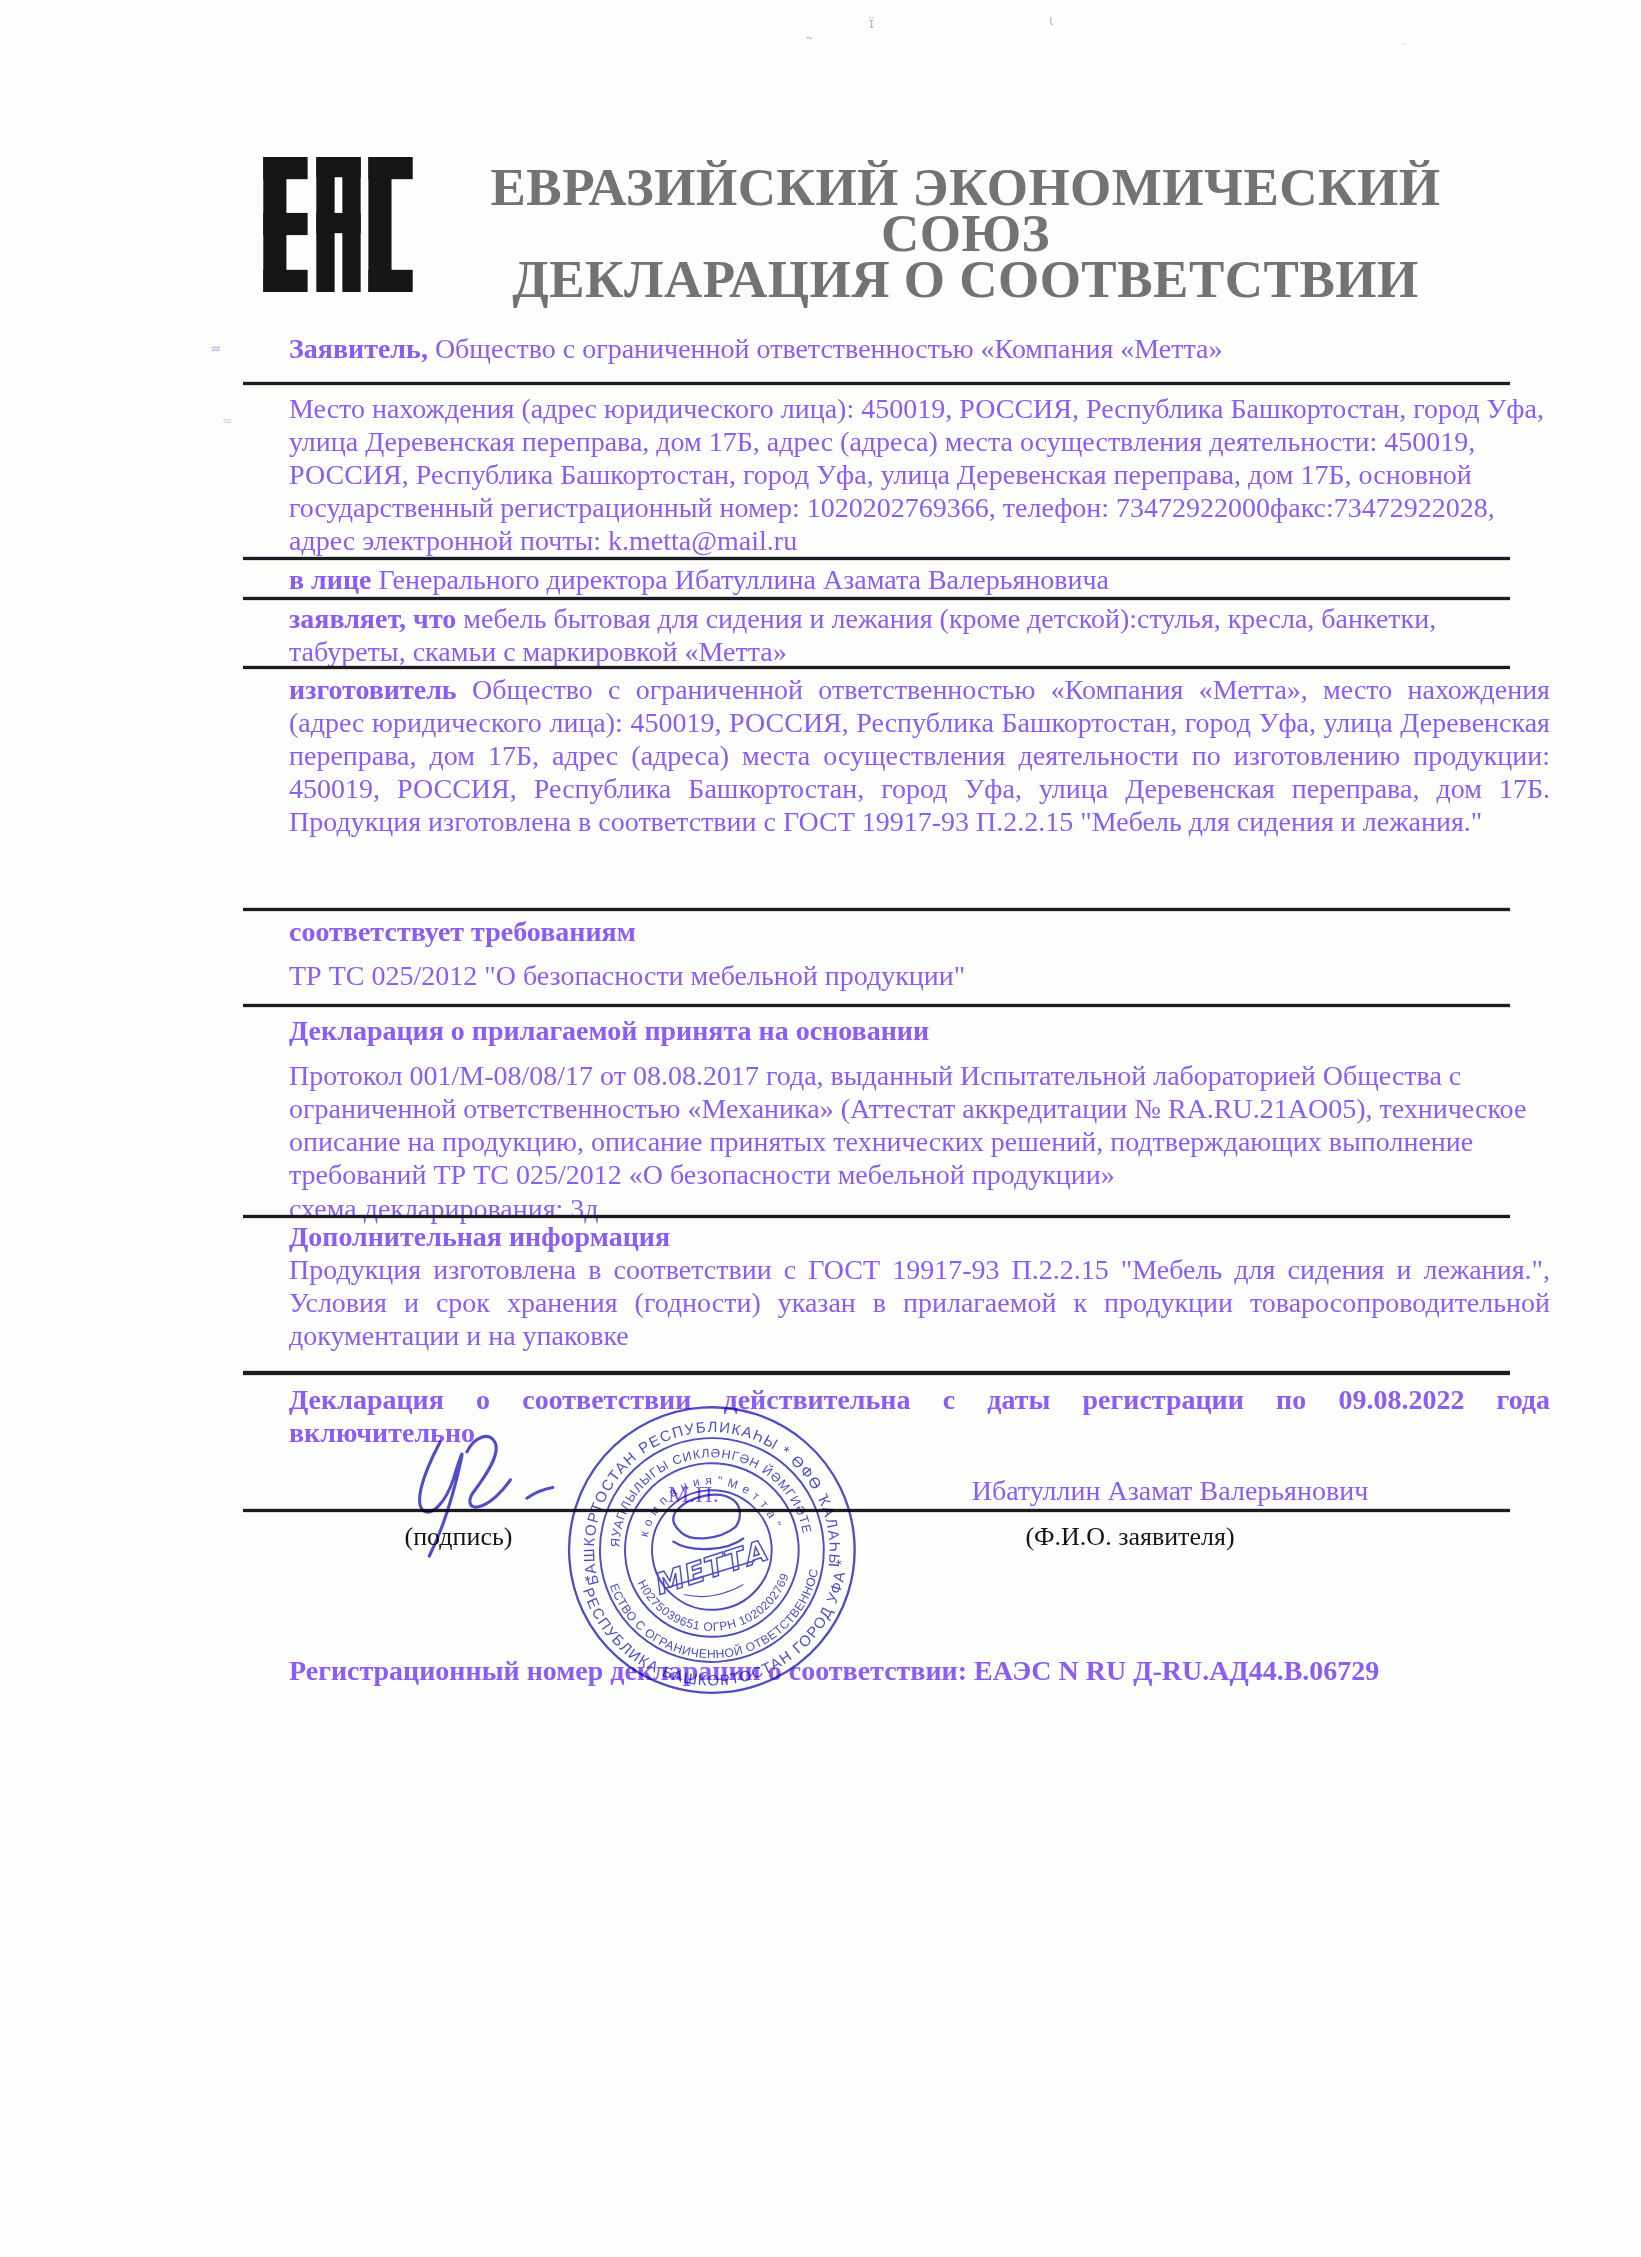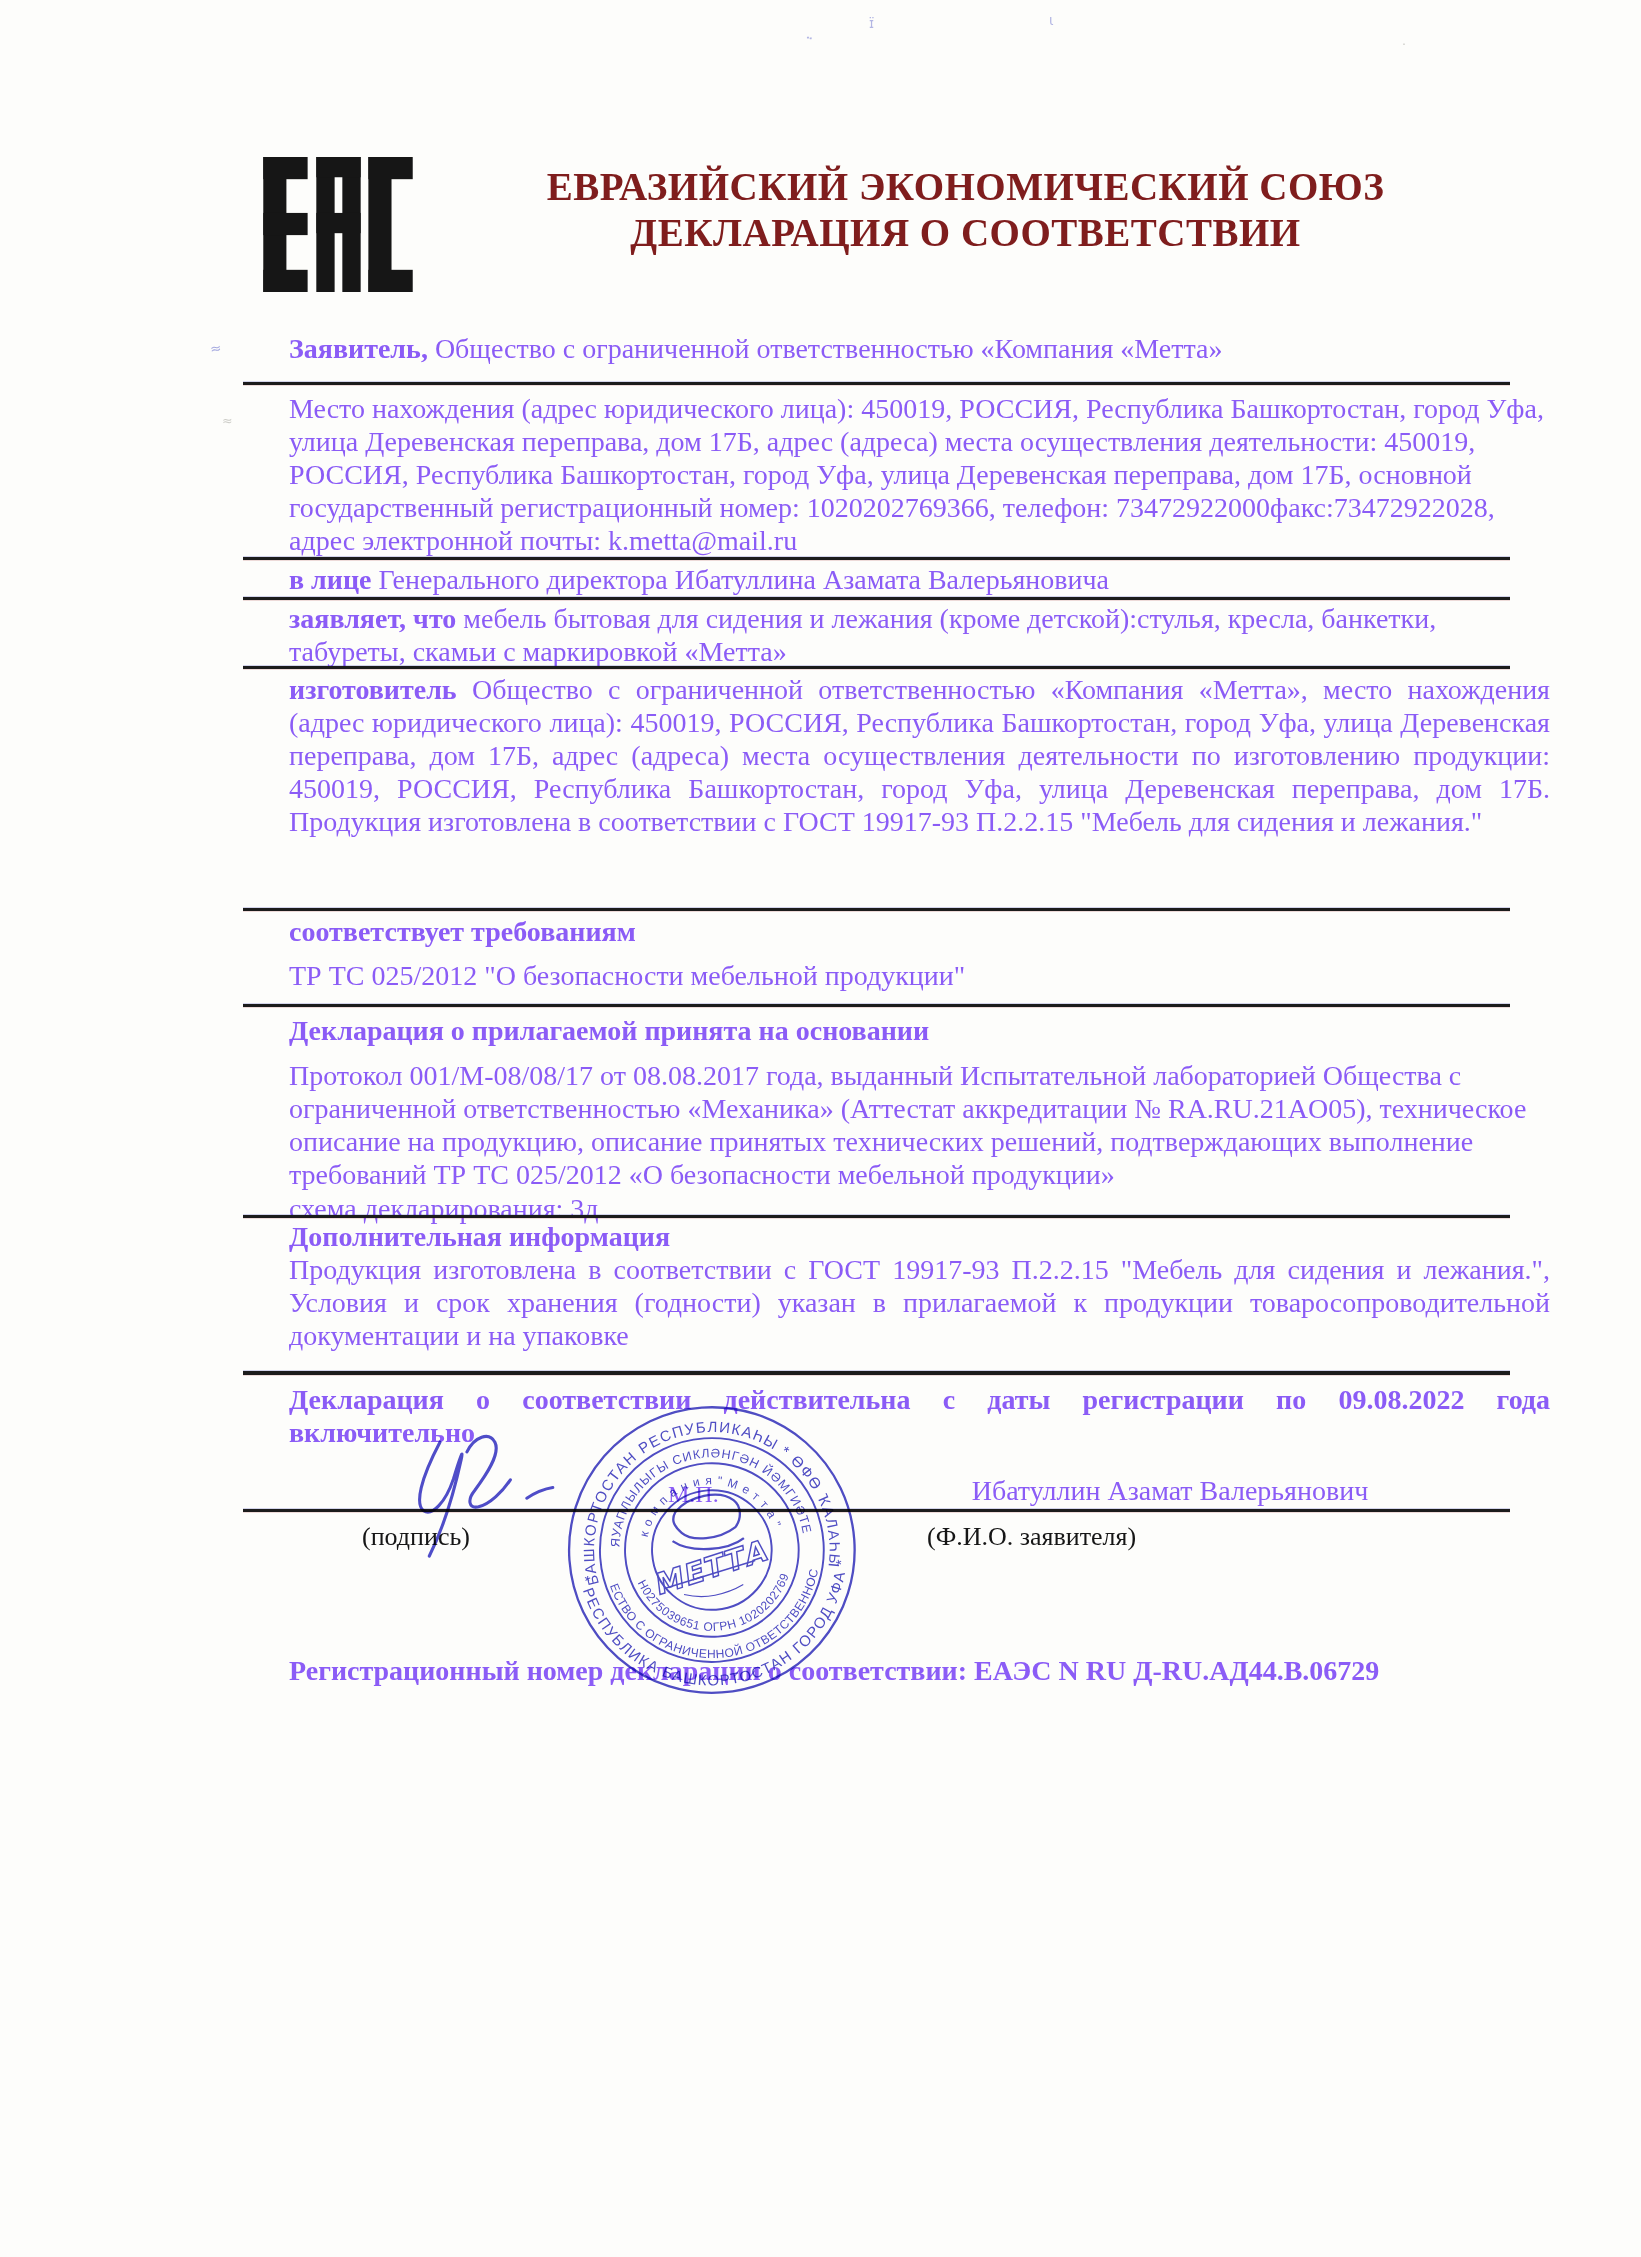--- a/index.html
+++ b/index.html
@@ -13,23 +13,23 @@
   .b{font-weight:bold;}
   .blk{position:absolute;left:249px;width:1261px;}
   .justify{text-align:justify;}
   .jlast{text-align:justify;text-align-last:justify;}
   .rule{
     position:absolute;left:243px;width:1267px;height:2.9px;background:#1c1c1c;
     box-shadow:0 -1px 0 rgba(20,30,160,.18), 0 1px 0 rgba(150,20,20,.15);
   }
   .title{
     position:absolute;left:454px;top:164px;width:1023px;text-align:center;
-    font-weight:bold;font-size:39px;line-height:46px;letter-spacing:0.5px;color:#7f1d1d;
+    font-weight:bold;font-size:53px;line-height:46px;letter-spacing:0.5px;color:#737373;
   }
-  .cap{font:26px/29px "Liberation Serif",serif;text-align:left;}
+  .cap{font:26px/29px "Liberation Serif",serif;text-align:center;}
   .speck{position:absolute;color:#5a62c8;opacity:.45;font:13.5px "DejaVu Sans",sans-serif;}
   .gspeck{position:absolute;color:#9a9a92;opacity:.5;font:12.6px "DejaVu Sans",sans-serif;}
   .stamp-wrap{position:absolute;left:548px;top:1386px;z-index:5;mix-blend-mode:multiply;opacity:.93;transform:rotate(-4deg);}
   .sig-wrap{position:absolute;left:382px;top:1421px;z-index:4;mix-blend-mode:multiply;}
 </style>
 </head>
 <body>
 
 <div class="page">
 

